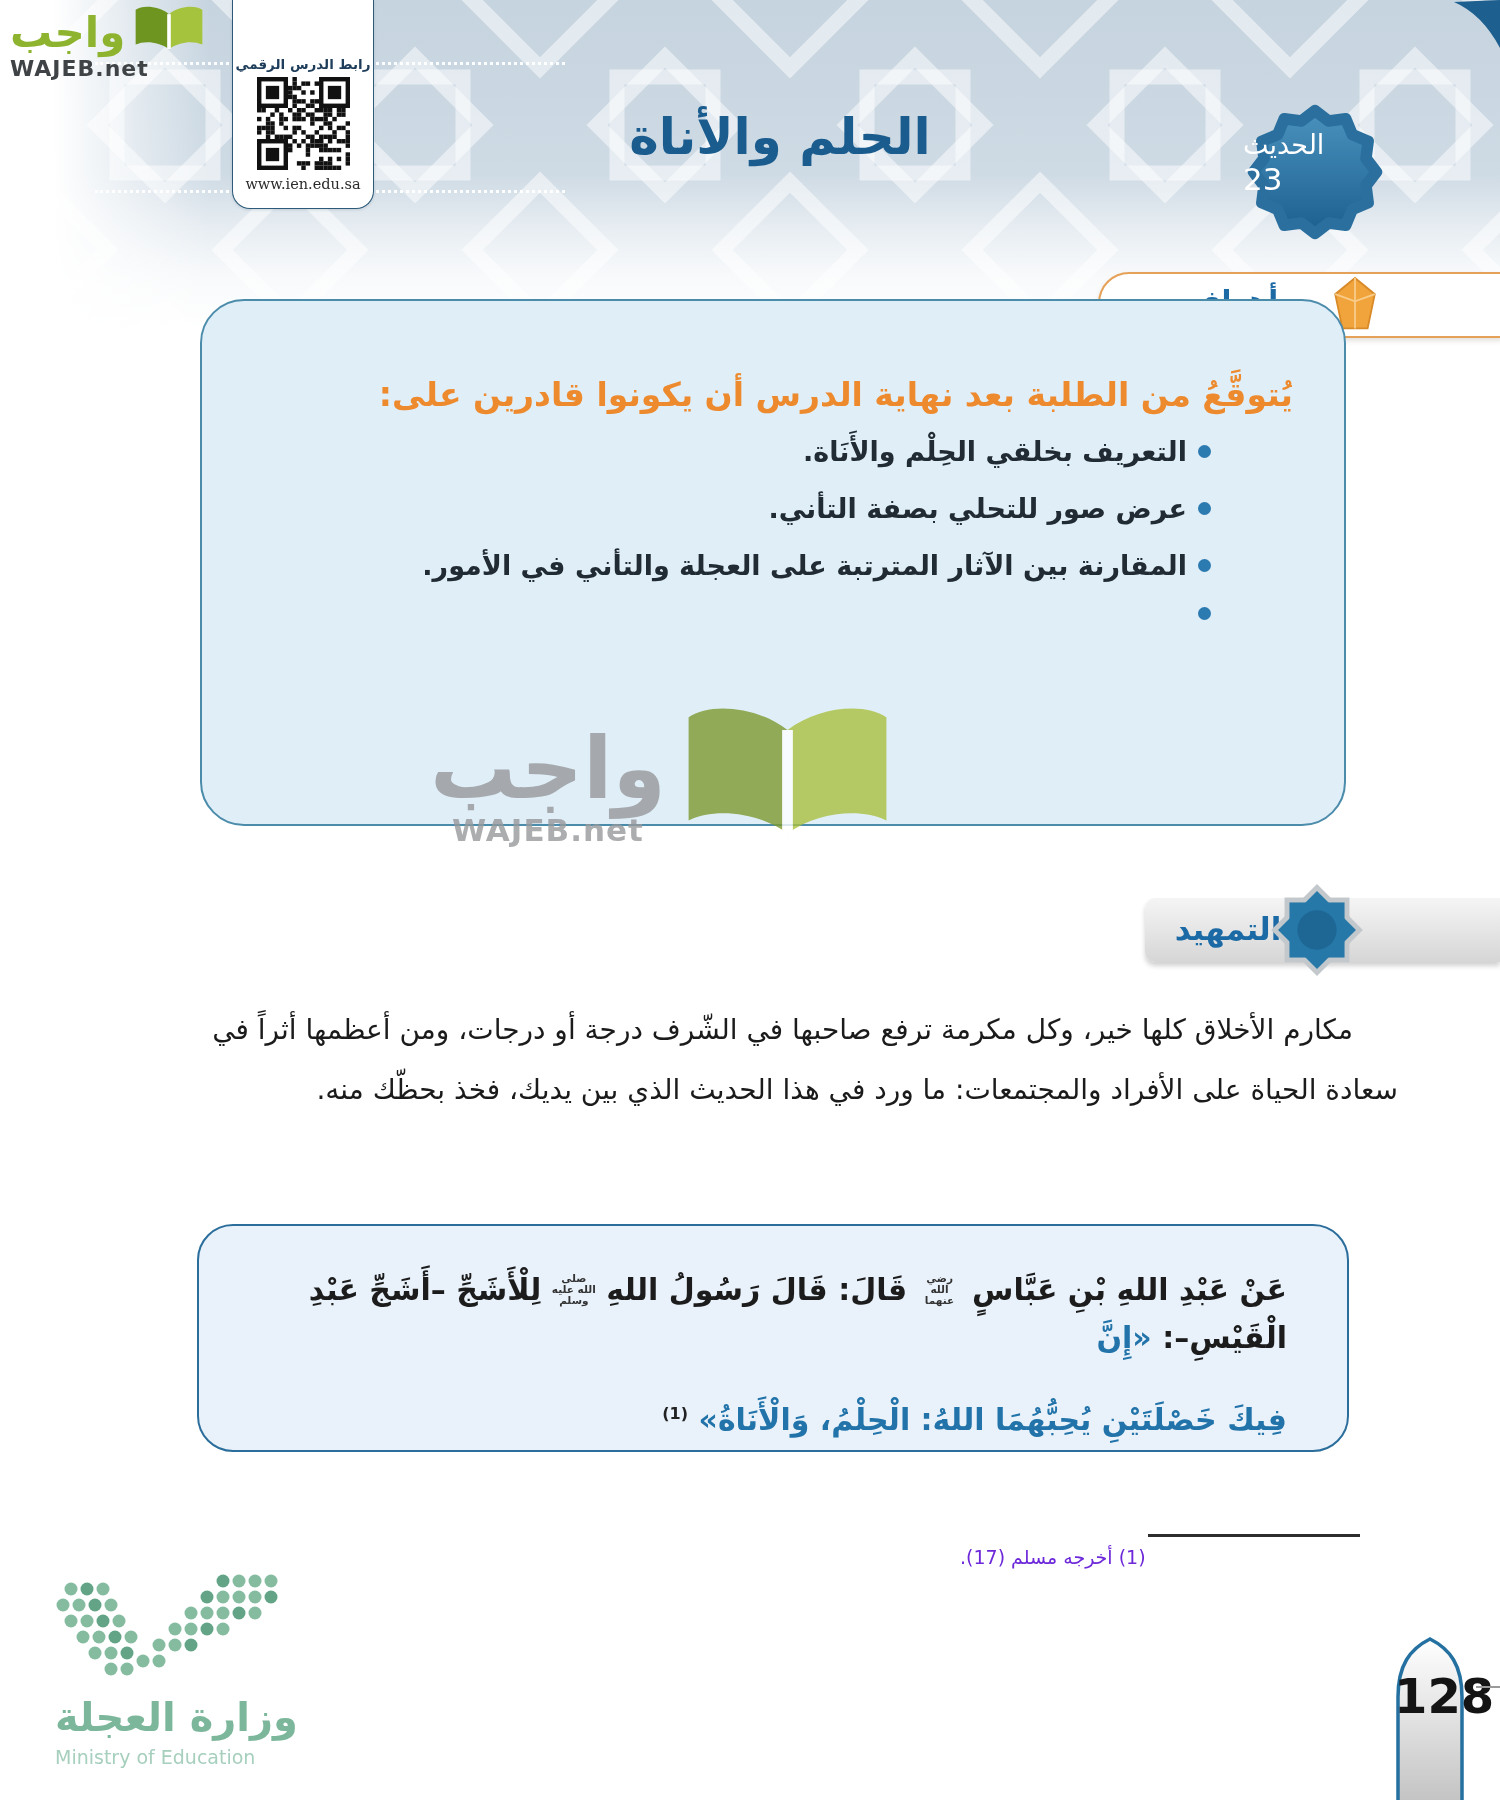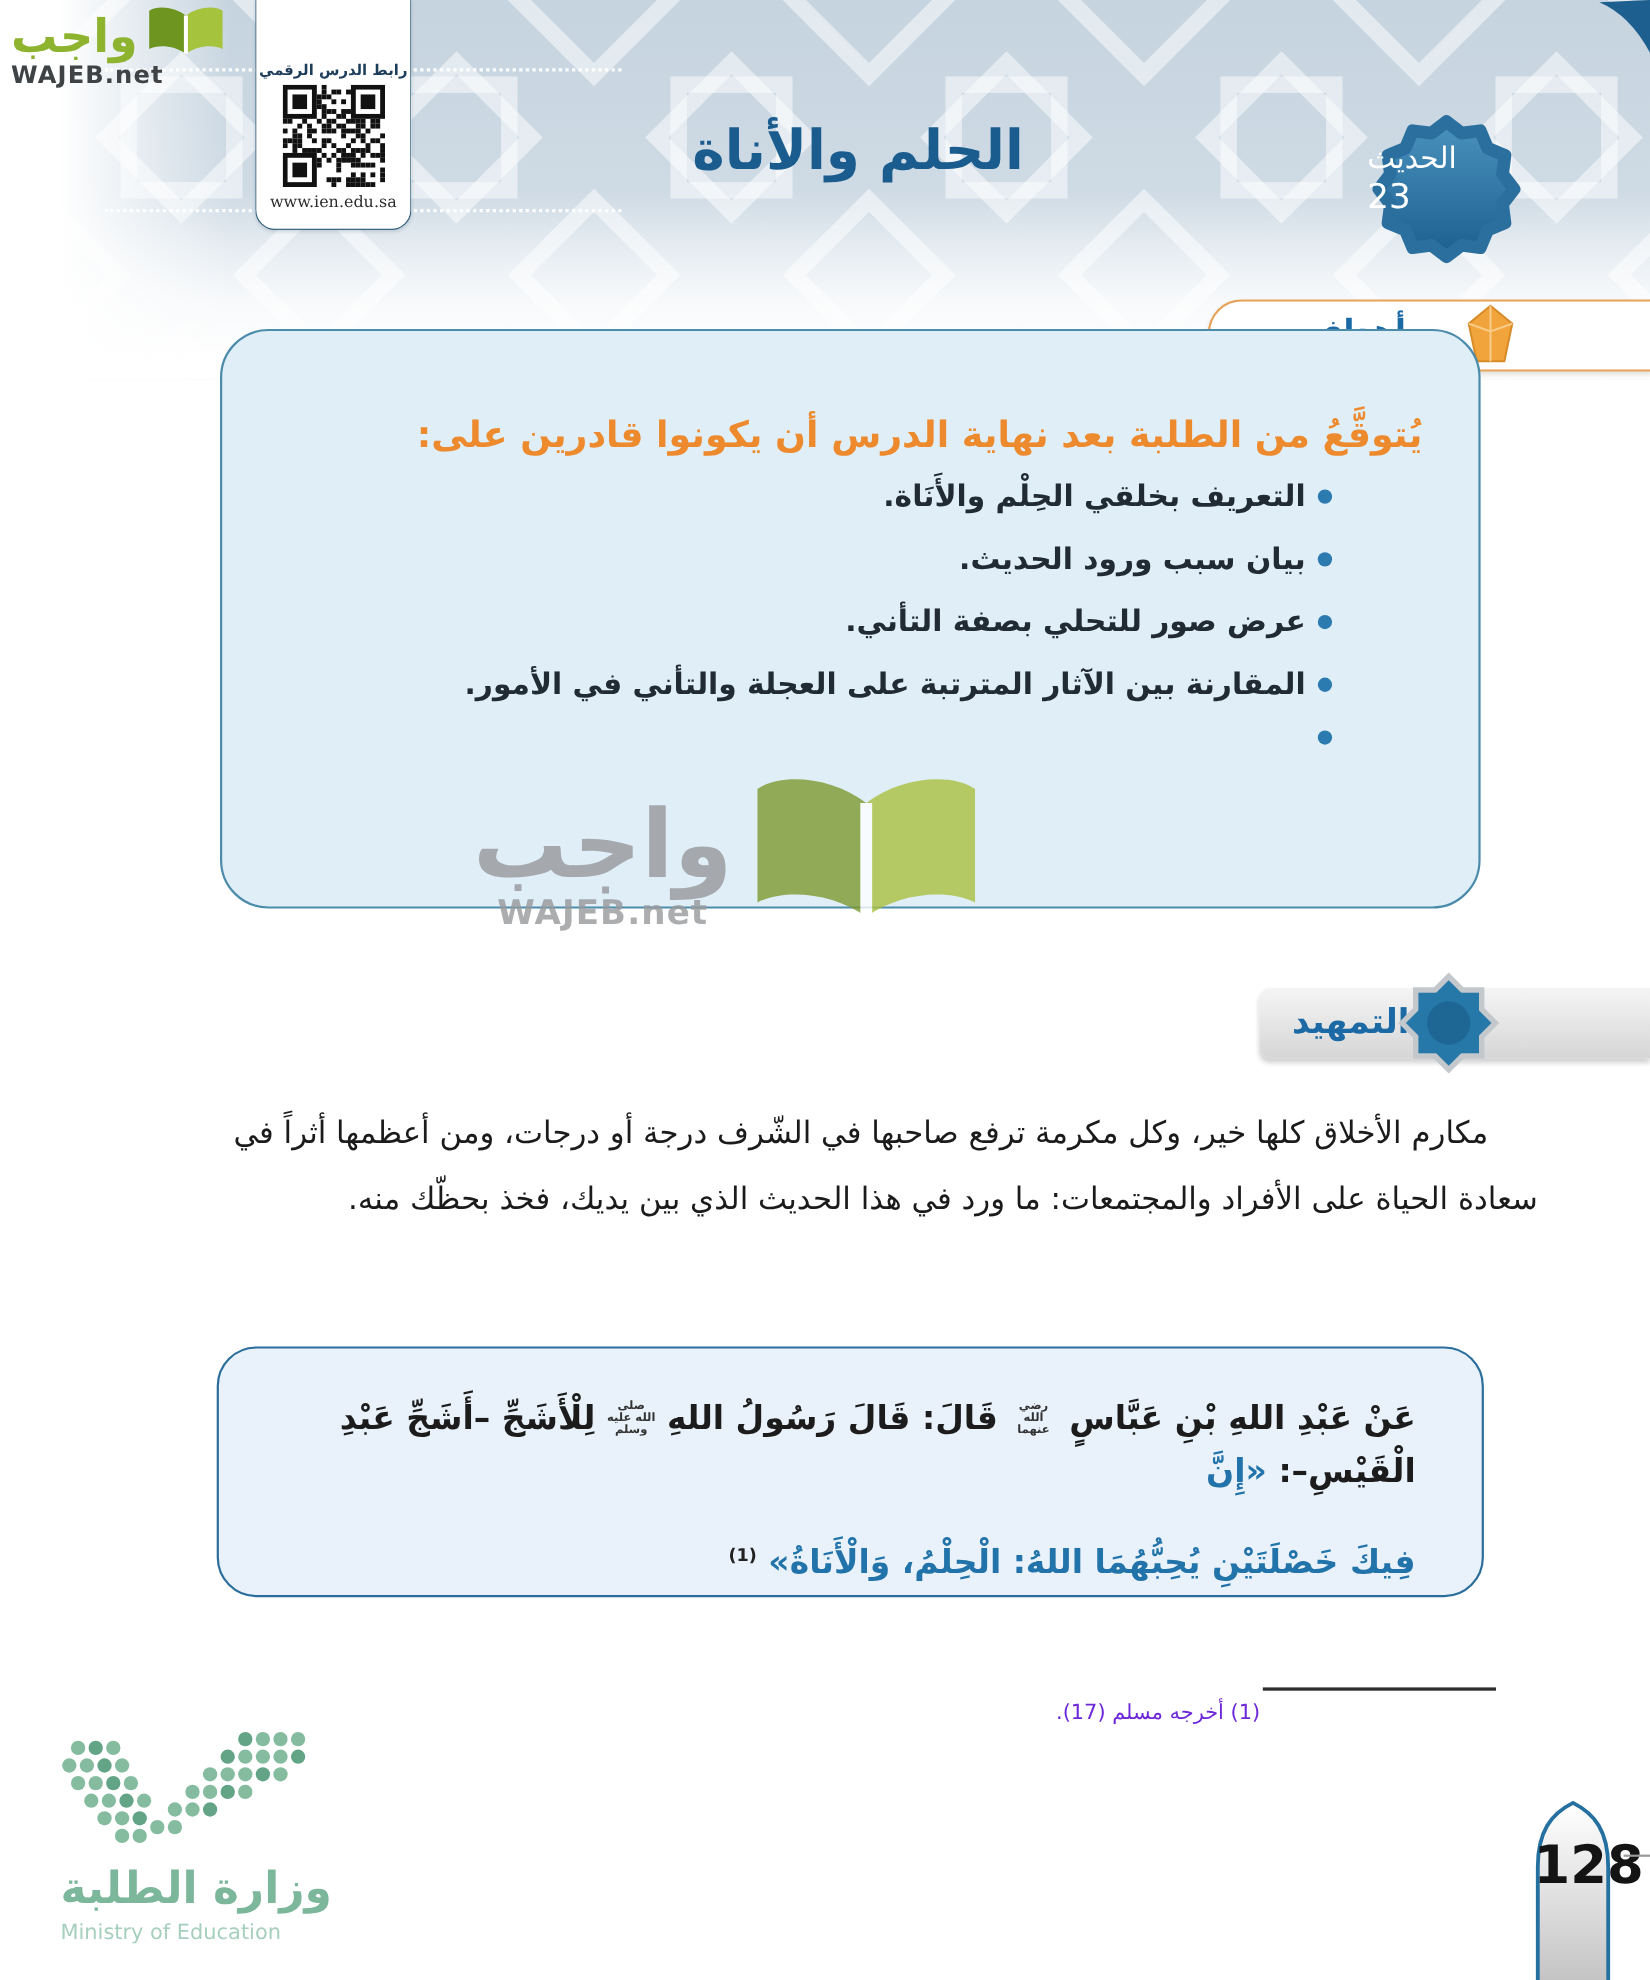--- a/index.html
+++ b/index.html
@@ -314,24 +314,20 @@
 
   <div class="abs" id="obj-box" dir="rtl">
     <div id="obj-intro">يُتوقَّعُ من الطلبة بعد نهاية الدرس أن يكونوا قادرين على:</div>
     <div class="obj-items">
         <div class="obj-item">
         <span class="dot"></span>
         <span class="obj-text">التعريف بخلقي الحِلْم والأَنَاة.</span>
       </div>
         <div class="obj-item">
         <span class="dot"></span>
-        <span class="obj-text">بيان سبب ورود الحديث.</span>
-      </div>
-        <div class="obj-item">
-        <span class="dot"></span>
         <span class="obj-text">عرض صور للتحلي بصفة التأني.</span>
       </div>
         <div class="obj-item">
         <span class="dot"></span>
         <span class="obj-text">المقارنة بين الآثار المترتبة على العجلة والتأني في الأمور.</span>
       </div>
         <div class="obj-item">
         <span class="dot"></span>
       </div>
       </div>
@@ -422,21 +418,21 @@
         <circle cx="28" cy="66" r="6.5" fill="#85bca0"></circle>
         <circle cx="44" cy="66" r="6.5" fill="#85bca0"></circle>
         <circle cx="60" cy="66" r="6.5" fill="#63a487"></circle>
         <circle cx="76" cy="66" r="6.5" fill="#85bca0"></circle>
         <circle cx="40" cy="82" r="6.5" fill="#85bca0"></circle>
         <circle cx="56" cy="82" r="6.5" fill="#85bca0"></circle>
         <circle cx="72" cy="82" r="6.5" fill="#63a487"></circle>
         <circle cx="56" cy="98" r="6.5" fill="#85bca0"></circle>
         <circle cx="72" cy="98" r="6.5" fill="#85bca0"></circle>
       </svg>
-    <div id="ministry-name-ar">وزارة الطلبة</div>
+    <div id="ministry-name-ar">وزارة العجلة</div>
     <div id="ministry-name-en">Ministry of Education</div>
     
   </div>
 
   <svg class="abs" id="dome" width="72" height="165">
     <defs>
       <linearGradient id="domegrad" x1="0" y1="0" x2="0" y2="1">
         <stop offset="0" stop-color="#ffffff"></stop>
           <stop offset="1" stop-color="#c4c4c4"></stop>
       </linearGradient>

